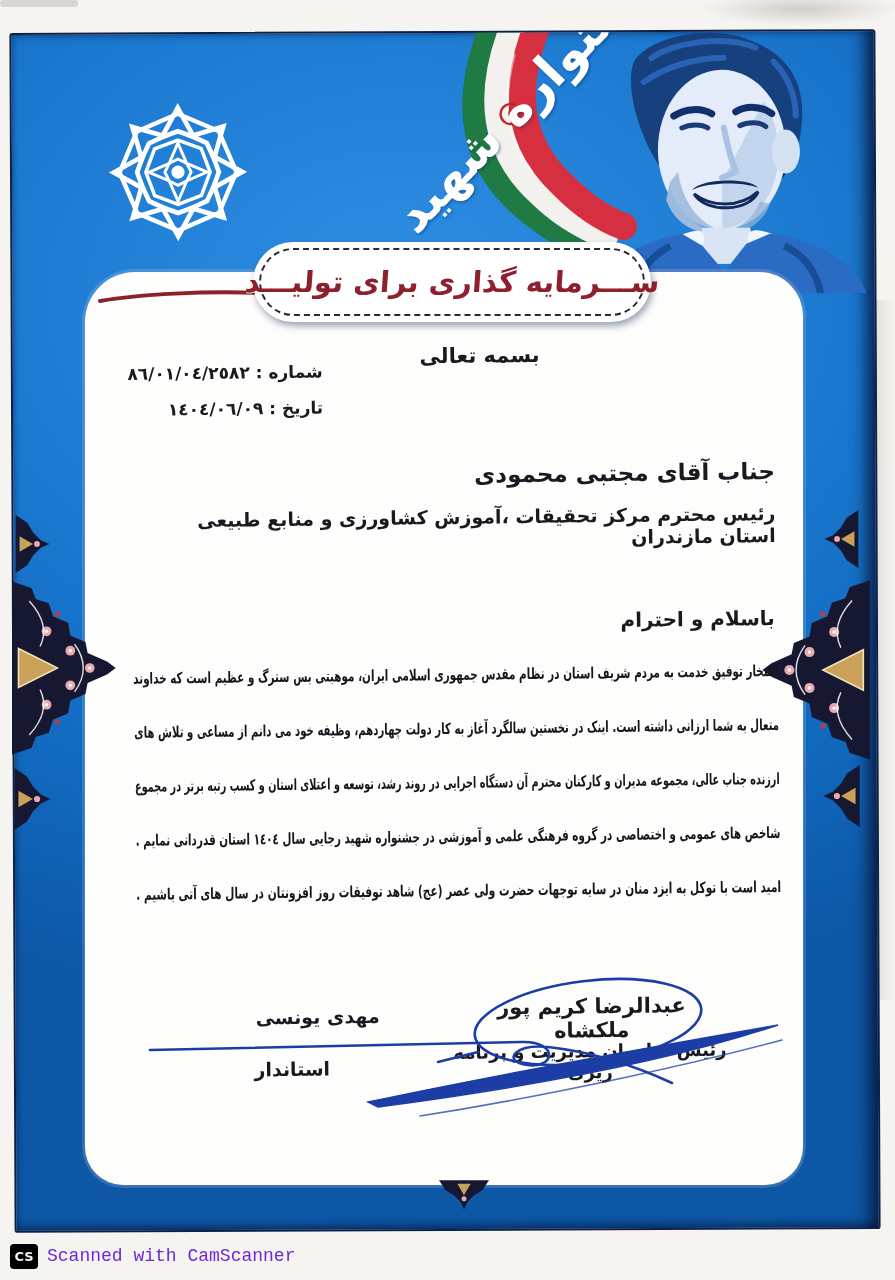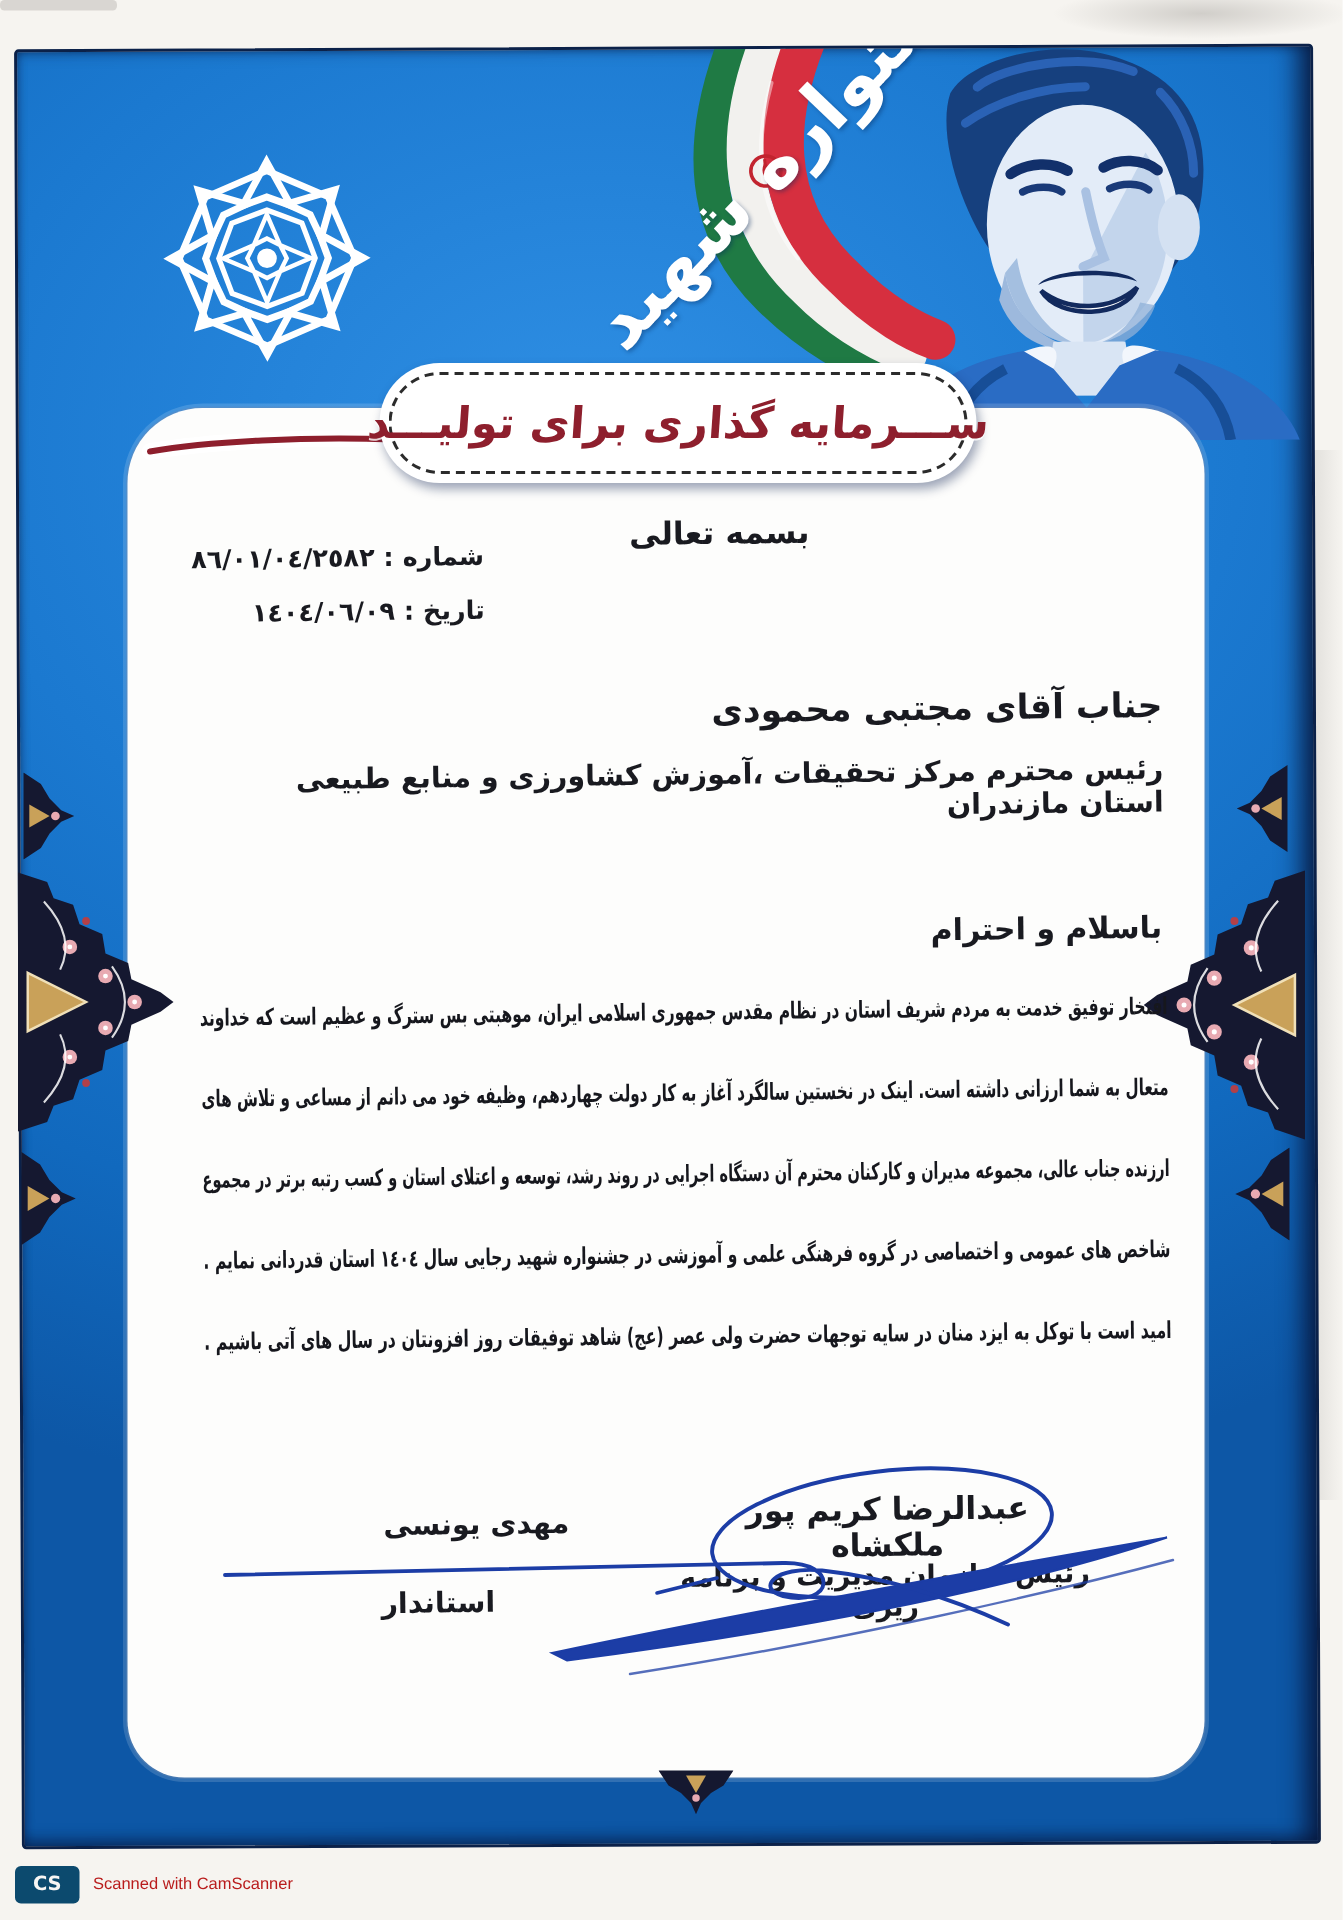--- a/index.html
+++ b/index.html
@@ -79,24 +79,24 @@
   }
   .sig-right-name{left:452px;top:996px;width:270px;font-size:21px;text-align:center;}
   .sig-right-title{left:440px;top:1042px;width:290px;font-size:18px;text-align:center;}
   .sig-left-name{left:228px;top:1004px;width:170px;font-size:19px;text-align:center;}
   .sig-left-title{left:222px;top:1056px;width:130px;font-size:19px;text-align:center;}
 
   .pen-svg{left:0;top:0;width:895px;height:1280px;z-index:7;pointer-events:none;}
 
   
   .watermark{left:10px;top:1242px;height:28px;display:flex;align-items:center;gap:9px;z-index:8;}
-  .cs-box{width:43px;height:25px;background:#0c4a6e;border-radius:4px;color:#f7f6f4;
+  .cs-box{width:28px;height:25px;background:#000000;border-radius:4px;color:#f7f6f4;
     font-size:13px;font-weight:700;display:flex;align-items:center;justify-content:center;
     font-family:"DejaVu Sans",sans-serif;}
-  .cs-text{color:#b91c1c;font-size:11px;font-family:Liberation Sans, sans-serif;}
+  .cs-text{color:#6d28d9;font-size:18px;font-family:Liberation Mono, monospace;}
 </style>
 </head>
 <body>
 
 <div class="abs scan-smudge-tl"></div>
 <div class="abs scan-smudge-tr"></div>
 <div class="abs scan-smudge-r"></div>
 
 <div class="abs poster">
 

